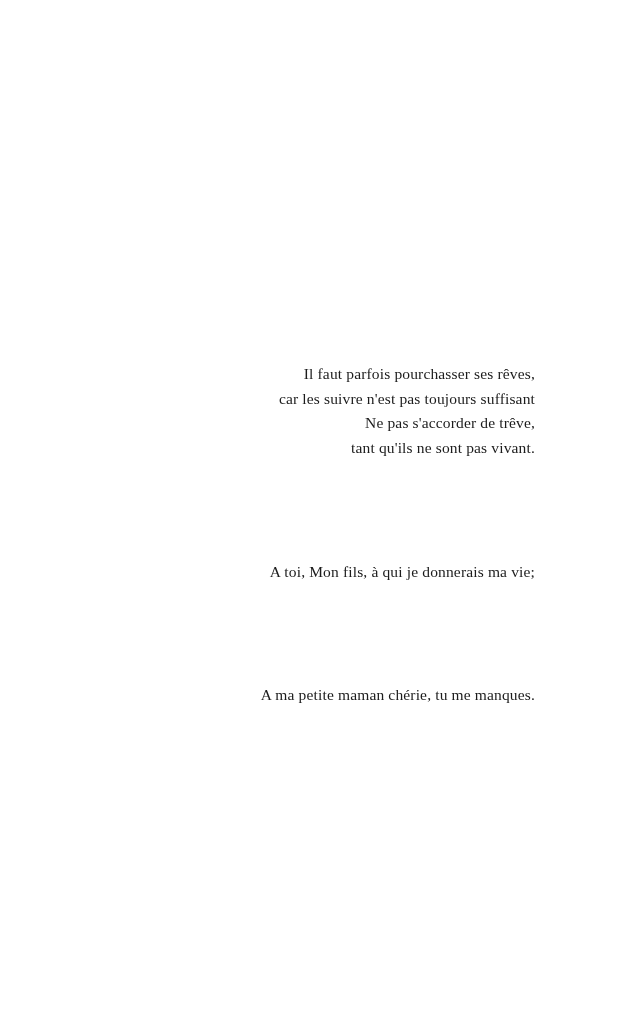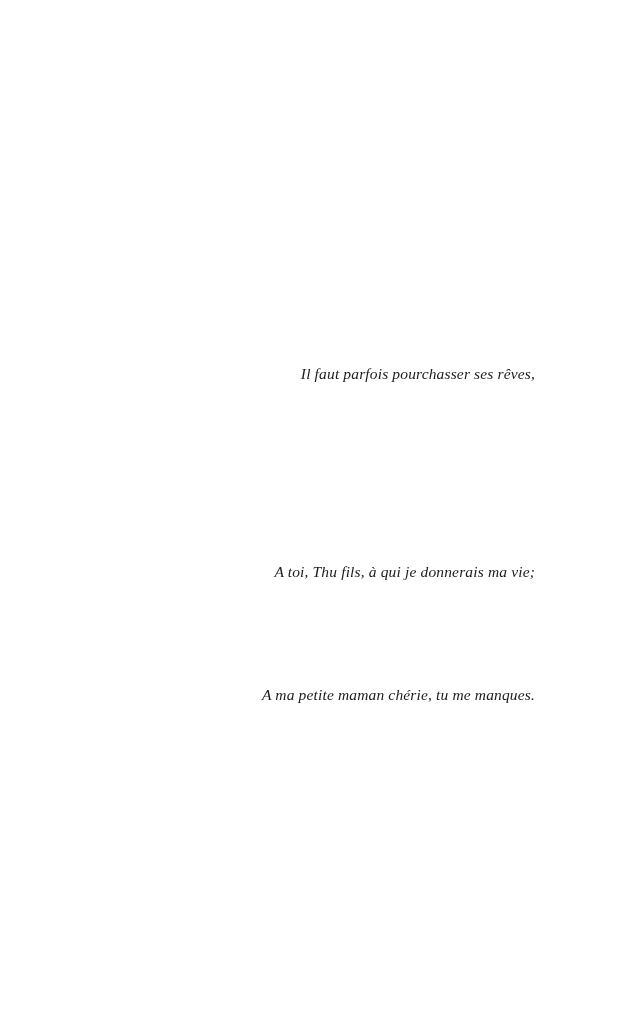--- a/index.html
+++ b/index.html
@@ -12,21 +12,20 @@
     background: #ffffff;
     font-family: "Liberation Serif", serif;
     color: #1a1a1a;
     overflow: hidden;
   }
   .page {
     position: relative;
     width: 640px;
     height: 719px;
     box-sizing: border-box;
-    font-style: italic;
   }
   .dedication-block {
     position: absolute;
     left: 0;
     right: 0;
     text-align: right;
     padding-right: 105px;
   }
   .epigraph {
     top: 362px;
@@ -46,23 +45,26 @@
     white-space: pre;
   }
 </style>
 </head>
 <body>
 
 <div class="page">
 
   <div class="dedication-block epigraph">
     <span class="line">Il faut parfois pourchasser ses rêves,</span>
+    <span class="line">car les suivre n'est pas toujours suffisant</span>
+    <span class="line">Ne pas s'accorder de trêve,</span>
+    <span class="line">tant qu'ils ne sont pas vivant.</span>
   </div>
 
   <div class="dedication-block dedication-one">
-    <span class="line">A toi, Thu fils, à qui je donnerais ma vie;</span>
+    <span class="line">A toi, Mon fils, à qui je donnerais ma vie;</span>
   </div>
 
   <div class="dedication-block dedication-two">
     <span class="line">A ma petite maman chérie, tu me manques.</span>
   </div>
 
 </div>
 
 </body></html>

